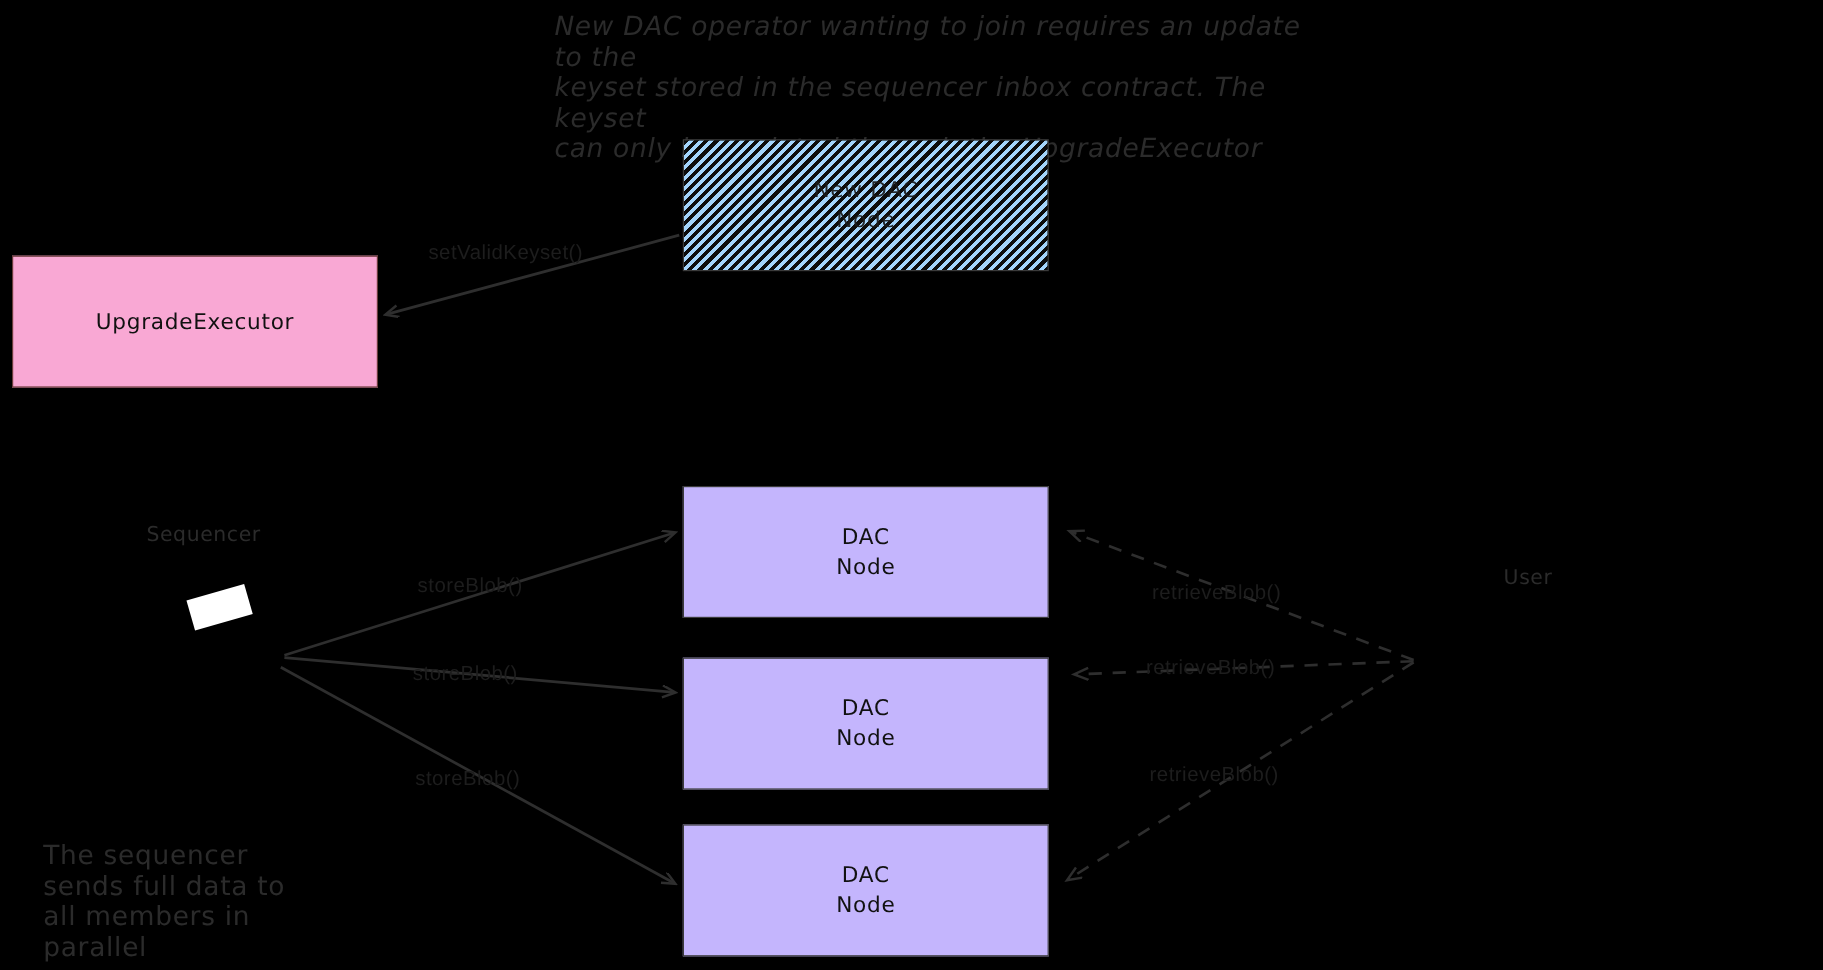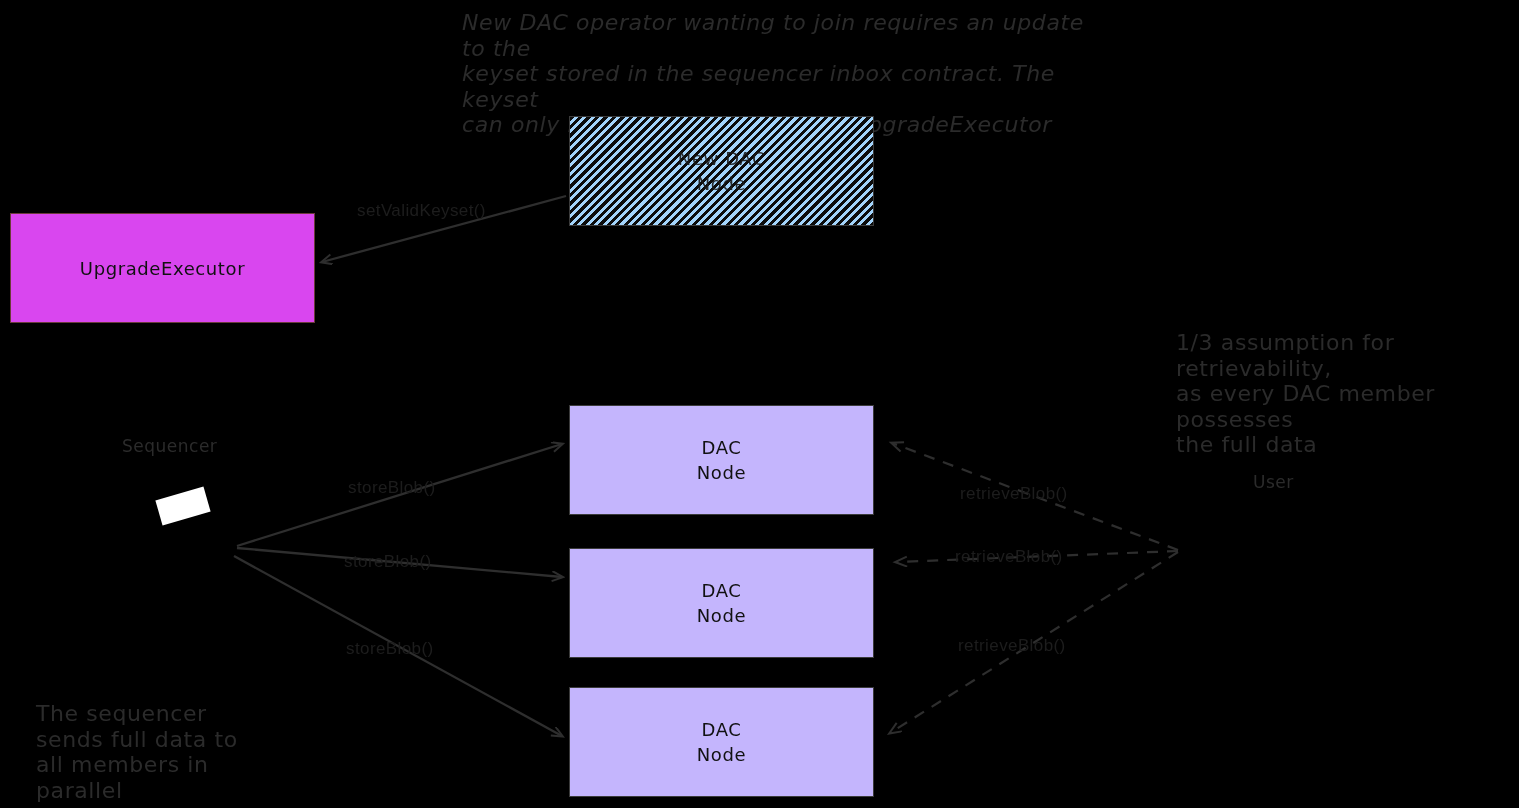--- a/index.html
+++ b/index.html
@@ -57,21 +57,21 @@
     letter-spacing: 0.6px;
     color: #111111;
     white-space: pre-line;
     font-family: "DejaVu Sans", sans-serif;
   }
   .dac-node {
     background: #c4b5fd;
     border: 1.6px solid #3b3b3b;
   }
   .upgrade-executor {
-    background: #d946ef;
+    background: #f9a8d4;
     border: 1.6px solid #6b3b3b;
   }
   .new-dac-node {
     border: 1.6px solid #3b3b3b;
     background:
       repeating-linear-gradient(
         135deg,
         #0c0c0c 0px,
         #0c0c0c 3px,
         #a3d4fb 3px,
@@ -125,23 +125,20 @@
 
     <line x1="1178" y1="551" x2="896" y2="562" stroke="#2e2e2e" stroke-width="2.2" stroke-dasharray="11,9" marker-end="url(#arrowDash)"></line>
 
     <line x1="1178" y1="552" x2="890" y2="733" stroke="#2e2e2e" stroke-width="2.2" stroke-dasharray="11,9" marker-end="url(#arrowDash)"></line>
   </svg>
 
   <div class="anno" style="left:462px; top:10px; width:640px;">New DAC operator wanting to join requires an update to the
 keyset stored in the sequencer inbox contract. The keyset
 can only be updated through the UpgradeExecutor</div>
 
-  <div class="anno plain" style="left:1176px; top:330px; width:340px;">1/3 assumption for retrievability,
-as every DAC member possesses
-the full data</div>
 
   <div class="anno plain" style="left:36px; top:701px; width:260px;">The sequencer
 sends full data to
 all members in parallel</div>
 
   <div class="box new-dac-node" style="left:569px; top:116px; width:305px; height:110px;">
     <span class="box-label">New DAC
 Node</span>
   </div>
 

